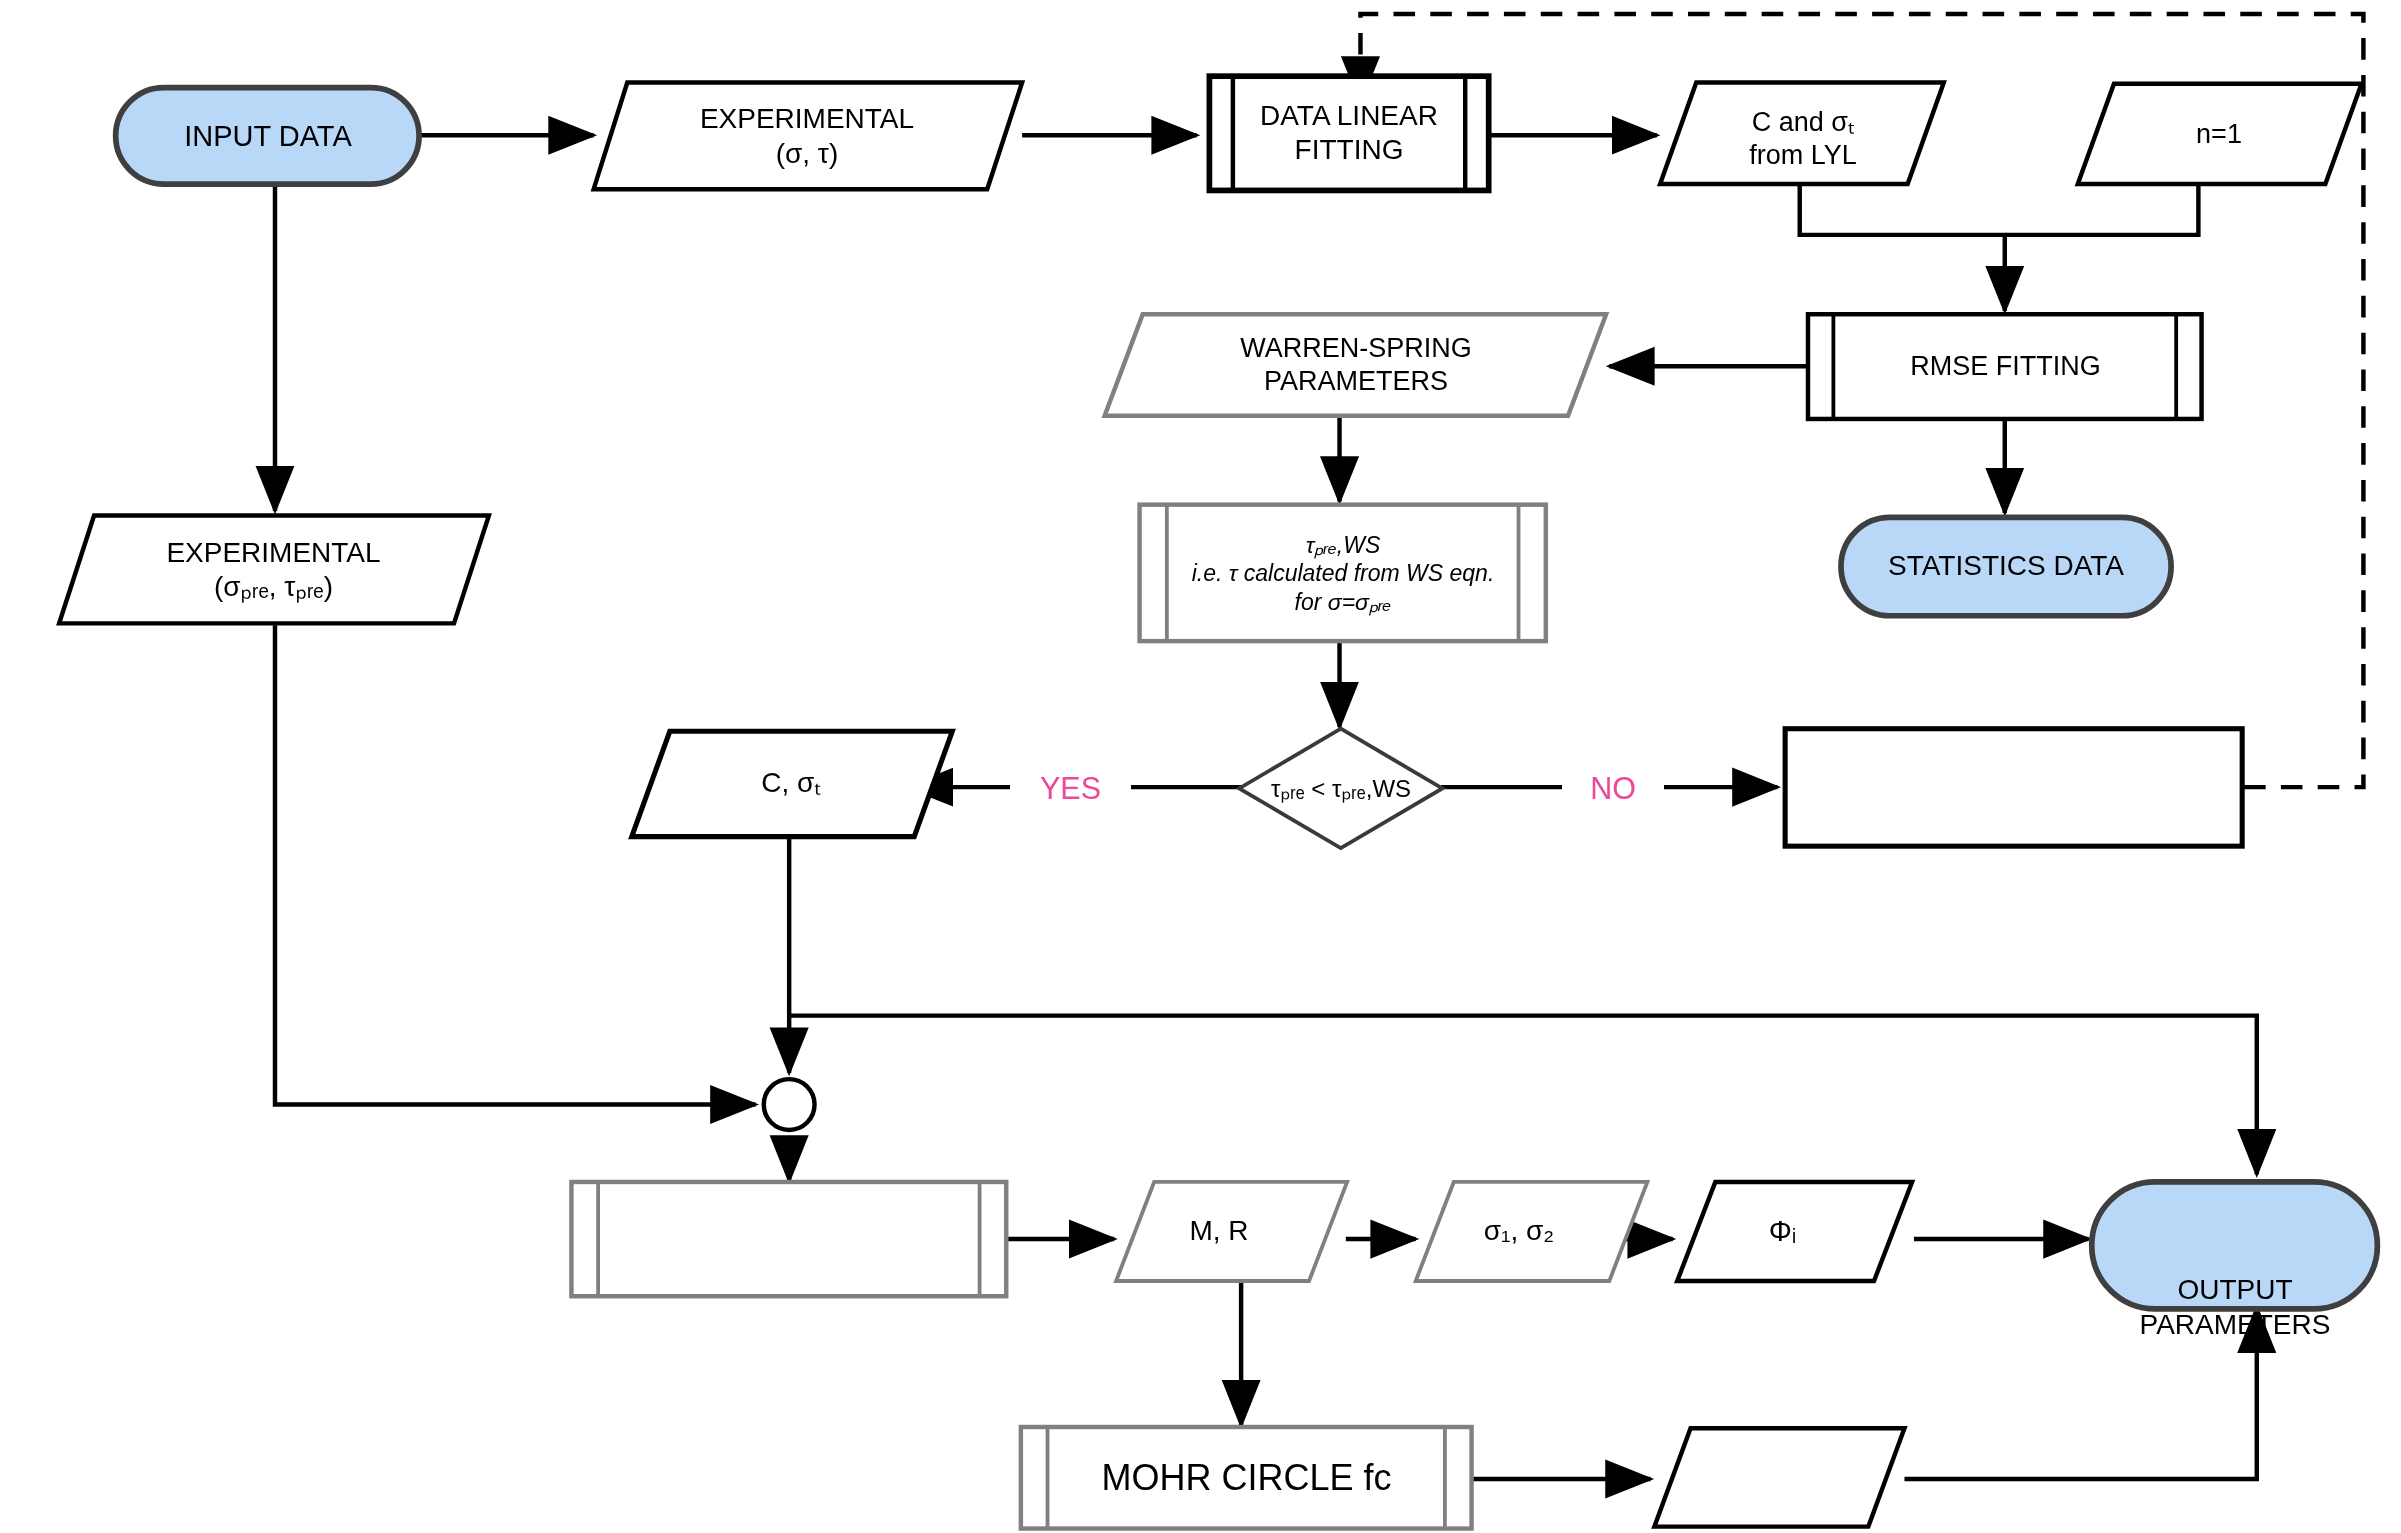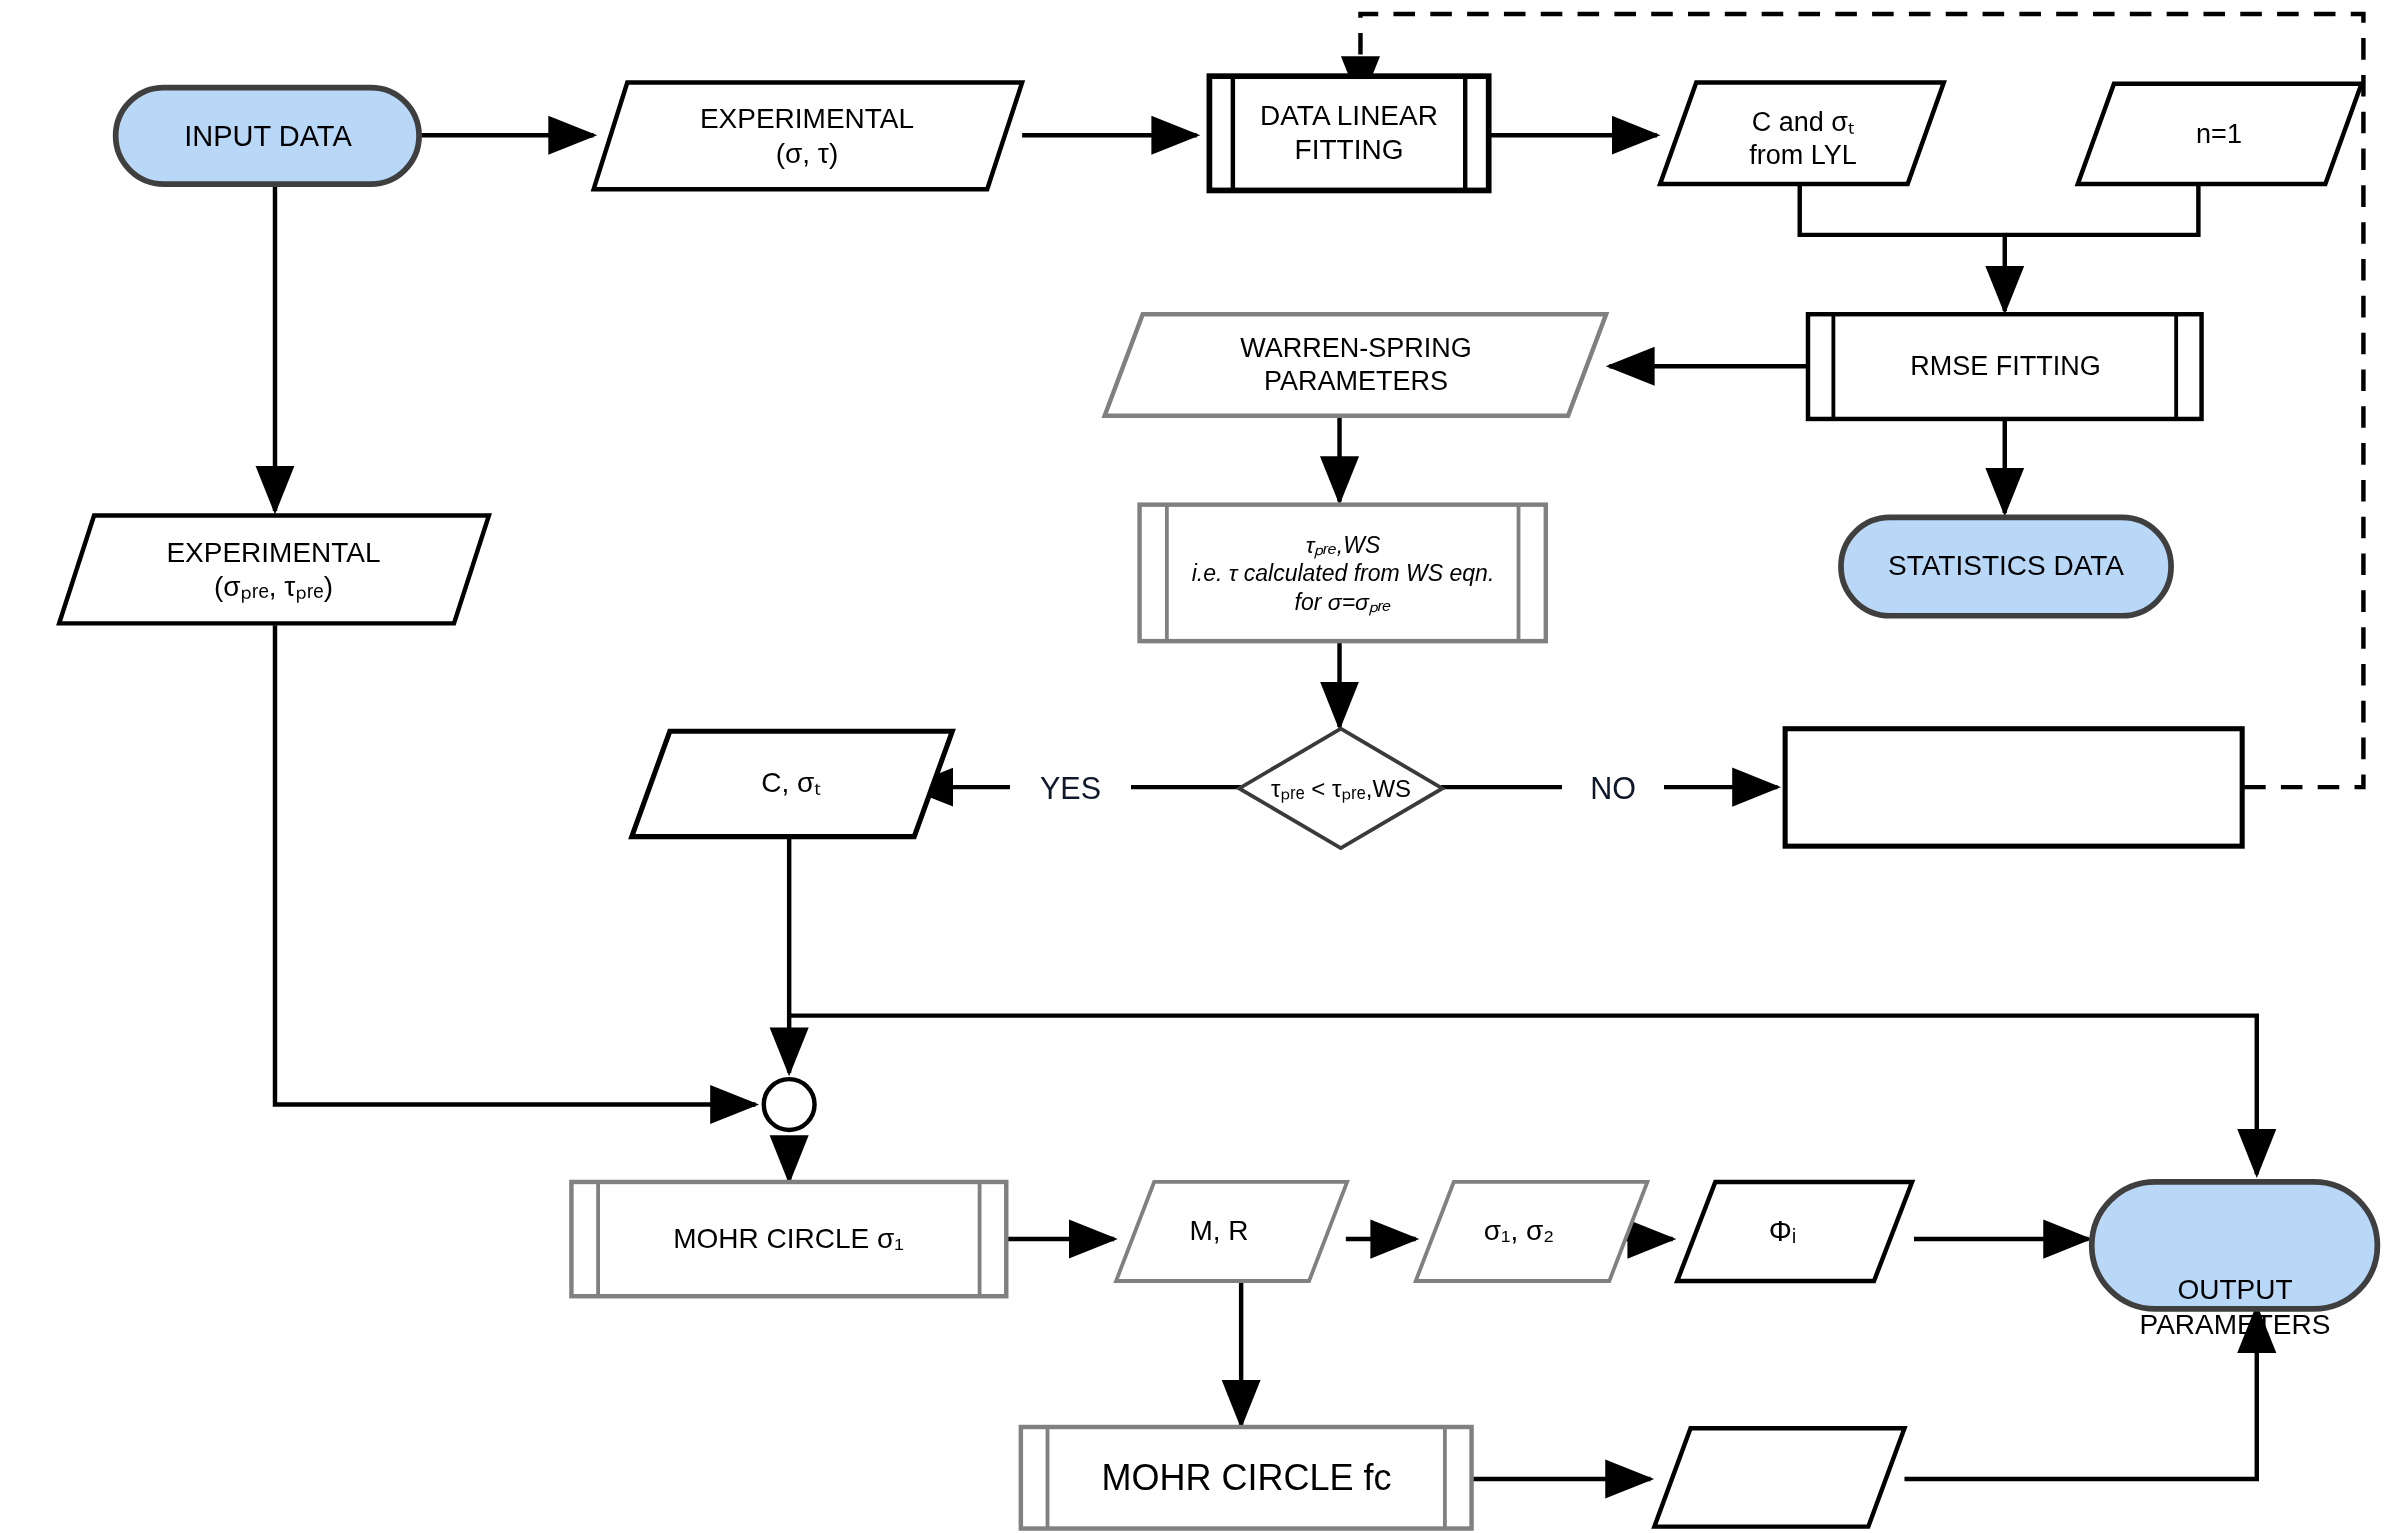--- a/index.html
+++ b/index.html
@@ -13,21 +13,21 @@
     font-family:"Liberation Sans", sans-serif;
     color:#000;
     pointer-events:none;
     line-height:1.22;
     white-space:pre-line;
   }
   .edgelabel{
     position:absolute;
     display:flex;align-items:center;justify-content:center;
     font-family:"Liberation Sans", sans-serif;
-    color:#0f172a;
+    color:#ec4899;
     background:#ffffff;
   }
   .ital{font-style:italic;}
 </style>
 </head>
 <body>
 
 <div id="stage">
 
   <svg class="layer" viewBox="0 0 3782 2415">
@@ -184,21 +184,20 @@
 for σ=σₚᵣₑ</div>
 
   <div class="nodelabel" style="left:76px;top:516px;width:395px;height:108px;font-size:28px;">EXPERIMENTAL
 (σₚᵣₑ, τₚᵣₑ)</div>
 
   <div class="nodelabel" style="left:1246px;top:757px;width:190px;height:63px;font-size:24px;">τₚᵣₑ &lt; τₚᵣₑ,WS</div>
 
   <div class="nodelabel" style="left:648px;top:731px;width:286px;height:105px;font-size:28px;">C,  σₜ</div>
 
 
-  <div class="nodelabel" style="left:598px;top:1182px;width:381px;height:114px;font-size:28px;">MOHR CIRCLE σ₁</div>
 
   <div class="nodelabel" style="left:1124px;top:1182px;width:190px;height:99px;font-size:28px;">M, R</div>
 
   <div class="nodelabel" style="left:1422px;top:1182px;width:194px;height:99px;font-size:28px;">σ₁, σ₂</div>
 
   <div class="nodelabel" style="left:1684px;top:1182px;width:197px;height:99px;font-size:29px;">Φᵢ</div>
 
   <div class="nodelabel" style="left:2092px;top:1244px;width:286px;height:127px;font-size:28px;">OUTPUT
 PARAMETERS</div>
 

